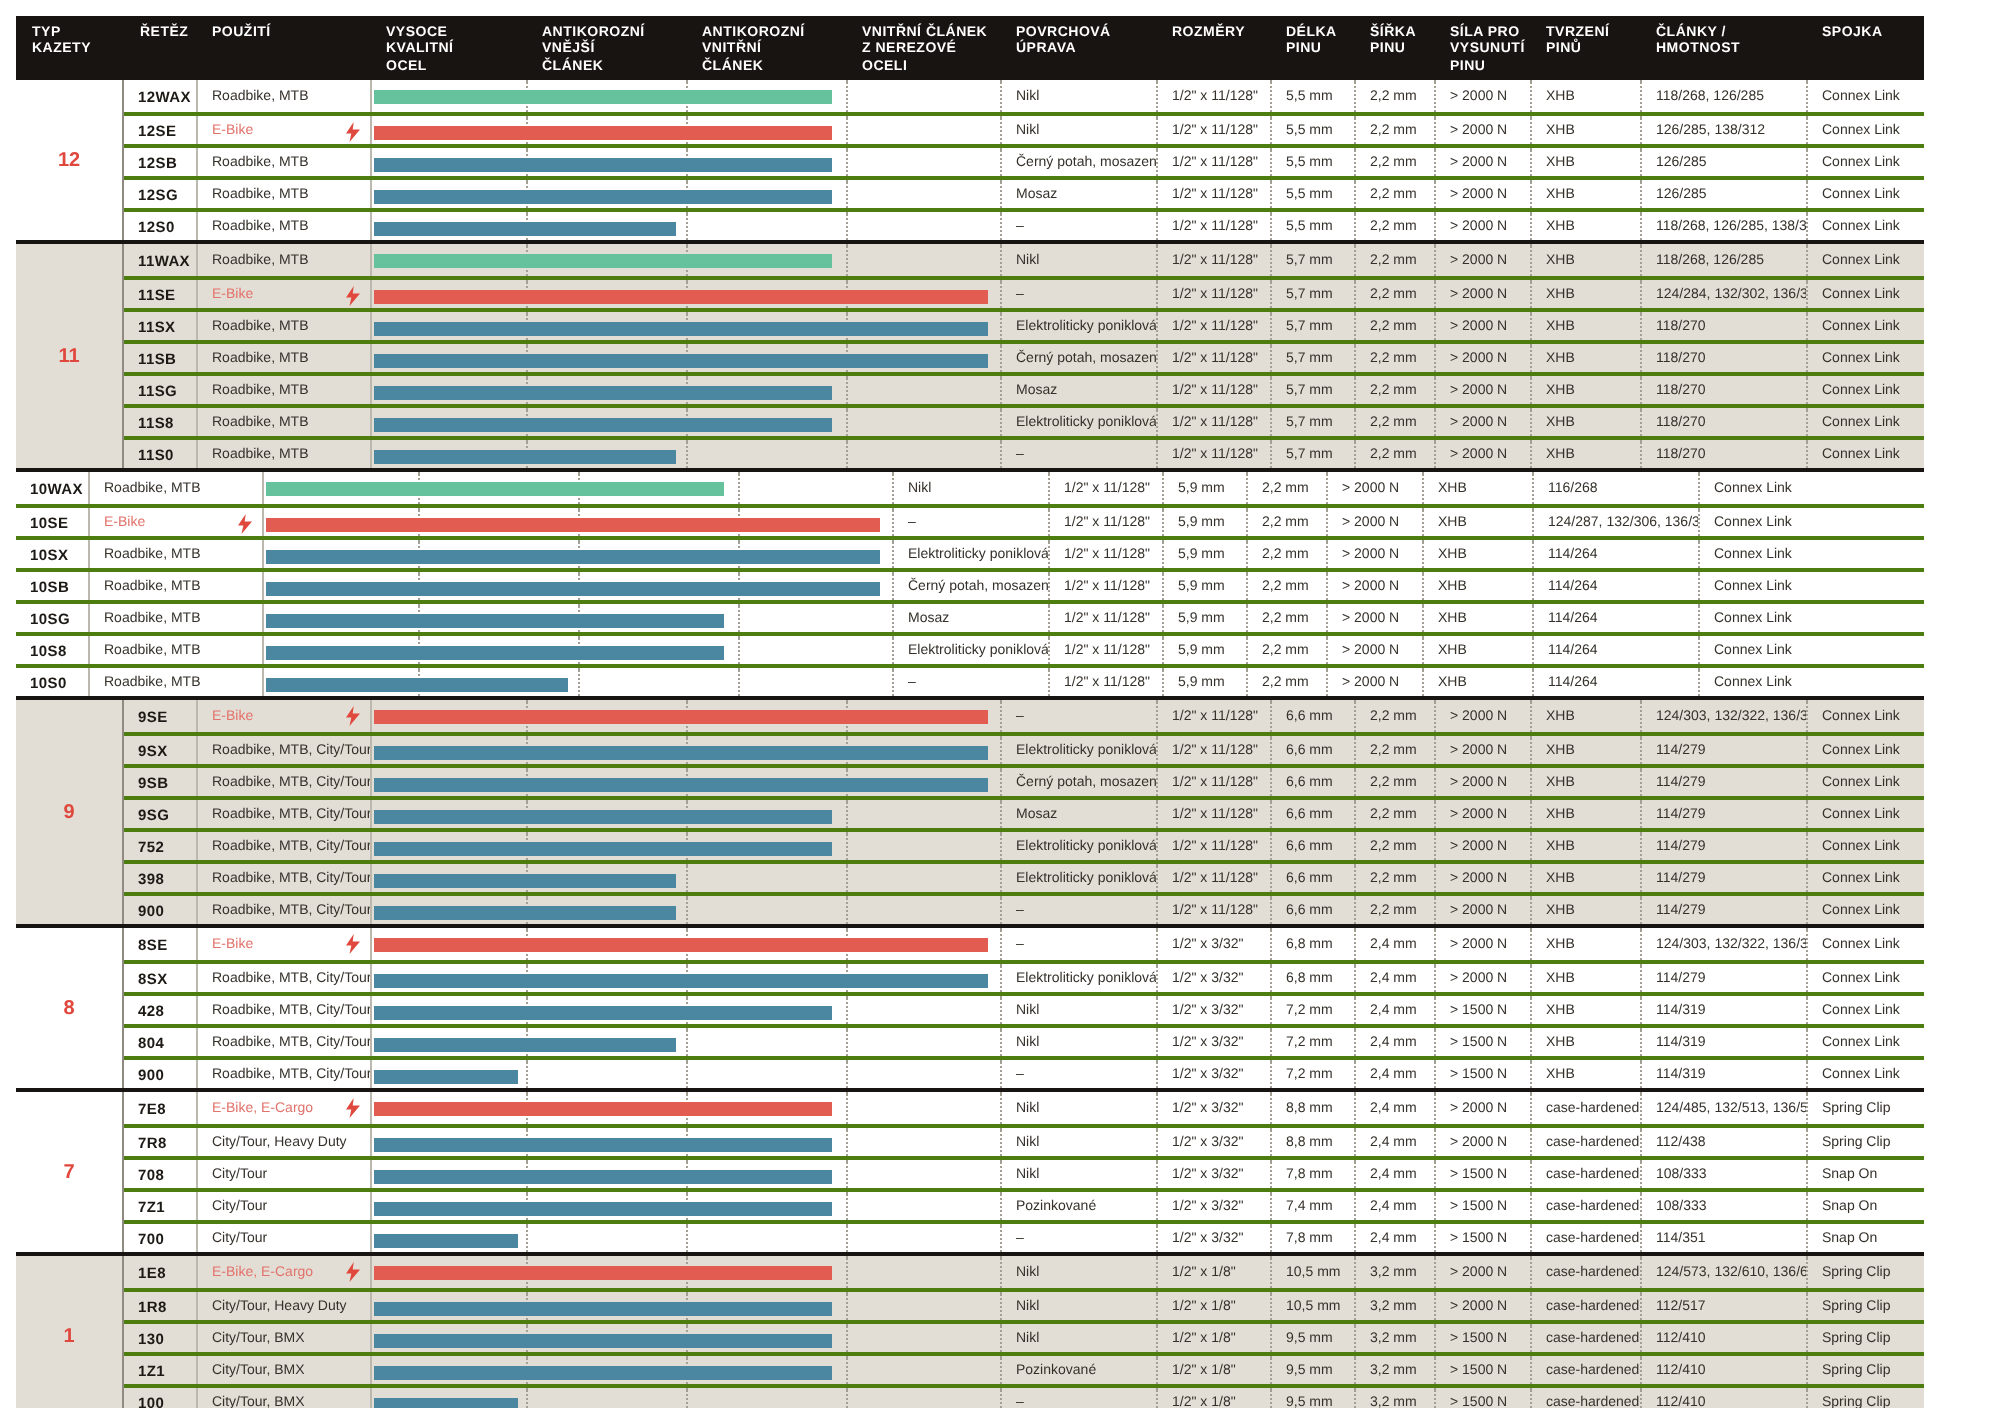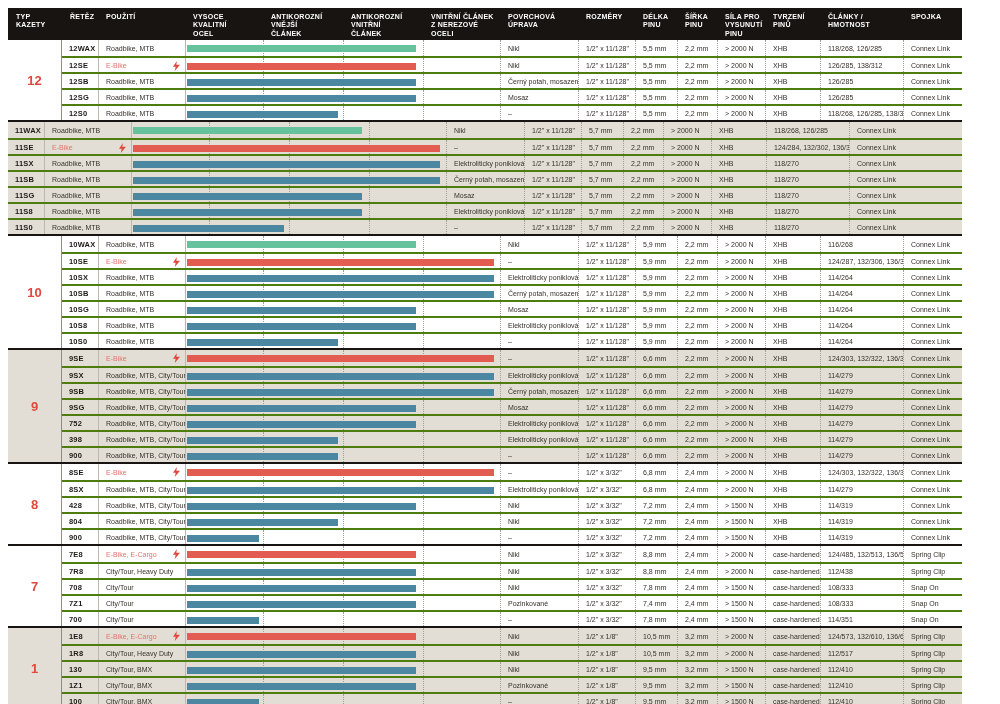--- a/index.html
+++ b/index.html
@@ -10,21 +10,21 @@
   .thead{position:absolute;left:8px;top:8px;width:954px;height:32px;background:#181411;
     display:grid;grid-template-columns:54px 36px 87px 78px 80px 80px 77px 78px 57px 42px 40px 48px 55px 83px 59px;}
   .th{color:#ffffff;font-weight:bold;font-size:7px;line-height:8.6px;letter-spacing:.25px;
     padding:4.5px 2px 0 8px;white-space:pre-line;text-transform:uppercase}
 
   .tbody{position:absolute;left:8px;top:40px;width:954px;border-bottom:1px solid #57524a}
   .group{display:flex;border-top:2px solid #181411;background:#fff}
   .group:first-child{border-top:none}
   .group.shaded{background:#e3ded5}
   .gnum{flex:0 0 54px;display:flex;align-items:center;justify-content:center;
-    color:#e0483e;font-weight:bold;font-size:13px;border-right:1px solid #8f8a82}
+    color:#e0483e;font-weight:bold;font-size:10px;border-right:1px solid #8f8a82}
   .rows{flex:1}
   .row{display:grid;grid-template-columns:36px 87px 78px 80px 80px 77px 78px 57px 42px 40px 48px 55px 83px 59px;
     height:16px;position:relative;border-top:2px solid #4d7c0f}
   .rows .row:first-child{border-top:none}
   .cell{height:100%;display:flex;align-items:center;font-size:7px;color:#35302a;
     padding-left:7px;overflow:hidden;white-space:nowrap}
   .cell.model{font-weight:bold;font-size:7.5px;color:#1d1a16;letter-spacing:.2px}
   .cell.use{border-left:1px solid #bdb8ae;position:relative}
   .use-text{font-size:7px;color:#35302a}
   .row.ebike .use-text{color:#e2736c}
@@ -166,20 +166,21 @@
             <div class="cell data">5,5 mm</div>
             <div class="cell data">2,2 mm</div>
             <div class="cell data">&gt; 2000 N</div>
             <div class="cell data">XHB</div>
             <div class="cell data">118/268, 126/285, 138/312</div>
             <div class="cell data">Connex Link</div>
           </div>
         </div>
       </div>
       <div class="group shaded">
+        <div class="gnum">11</div>
         <div class="rows">
           <div class="row">
             <div class="cell model">11WAX</div>
             <div class="cell use">
               <div class="use-text">Roadbike, MTB</div>
             </div>
             <div class="cell fcol f0"></div>
             <div class="cell fcol"></div>
             <div class="cell fcol"></div>
             <div class="cell fcol"></div>
@@ -304,21 +305,20 @@
             <div class="cell data">5,7 mm</div>
             <div class="cell data">2,2 mm</div>
             <div class="cell data">&gt; 2000 N</div>
             <div class="cell data">XHB</div>
             <div class="cell data">118/270</div>
             <div class="cell data">Connex Link</div>
           </div>
         </div>
       </div>
       <div class="group">
-        <div class="gnum">10</div>
         <div class="rows">
           <div class="row">
             <div class="cell model">10WAX</div>
             <div class="cell use">
               <div class="use-text">Roadbike, MTB</div>
             </div>
             <div class="cell fcol f0"></div>
             <div class="cell fcol"></div>
             <div class="cell fcol"></div>
             <div class="cell fcol"></div>

